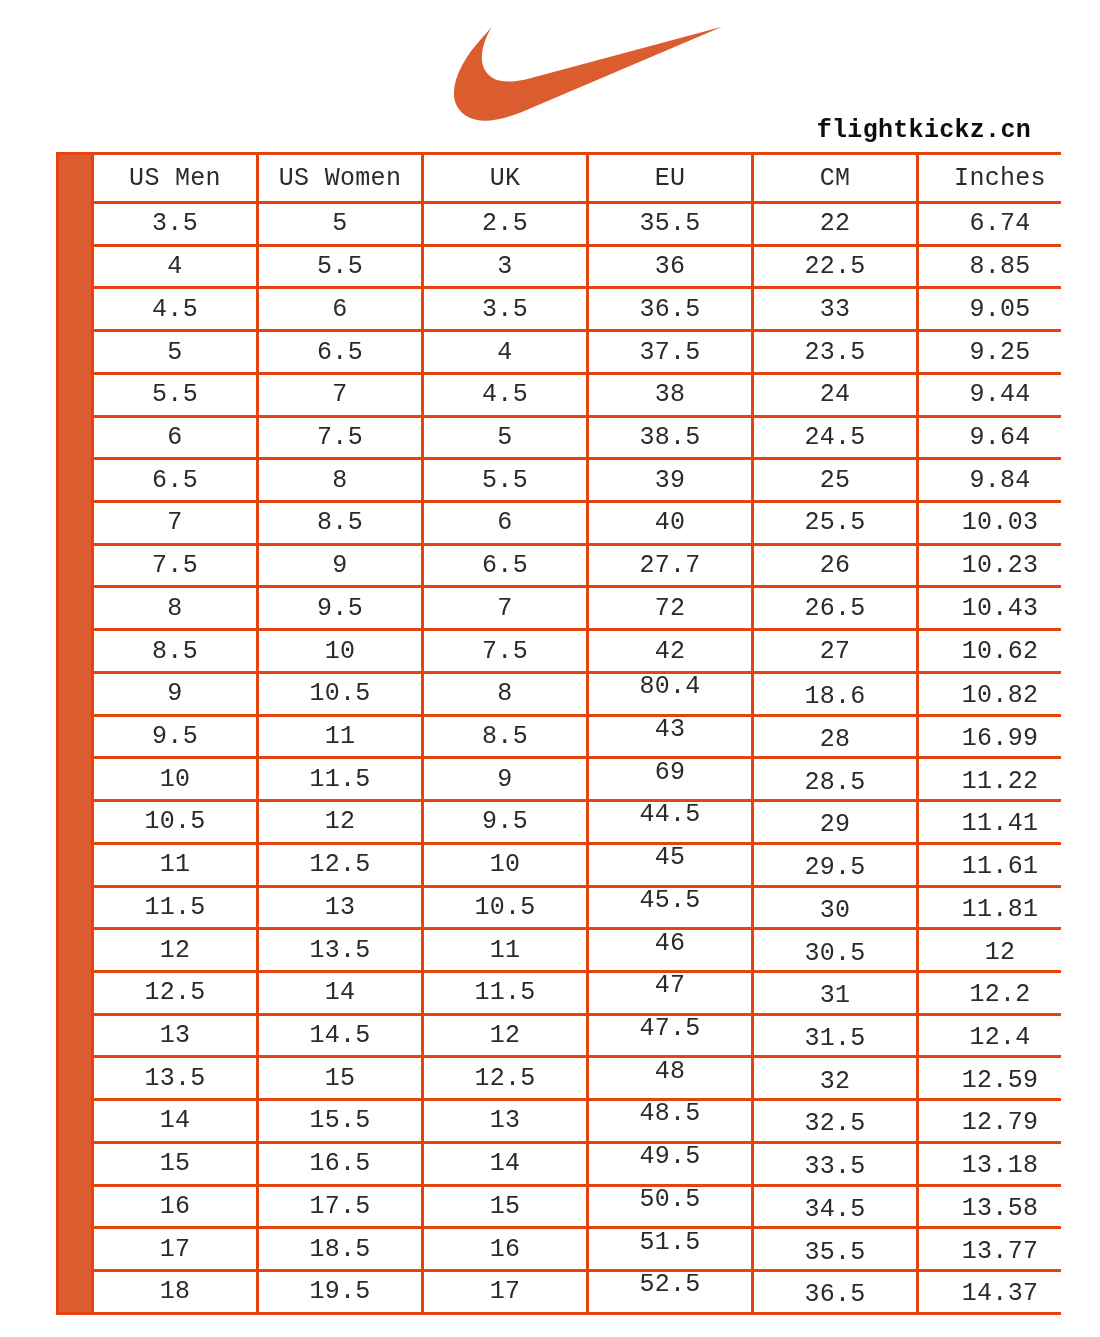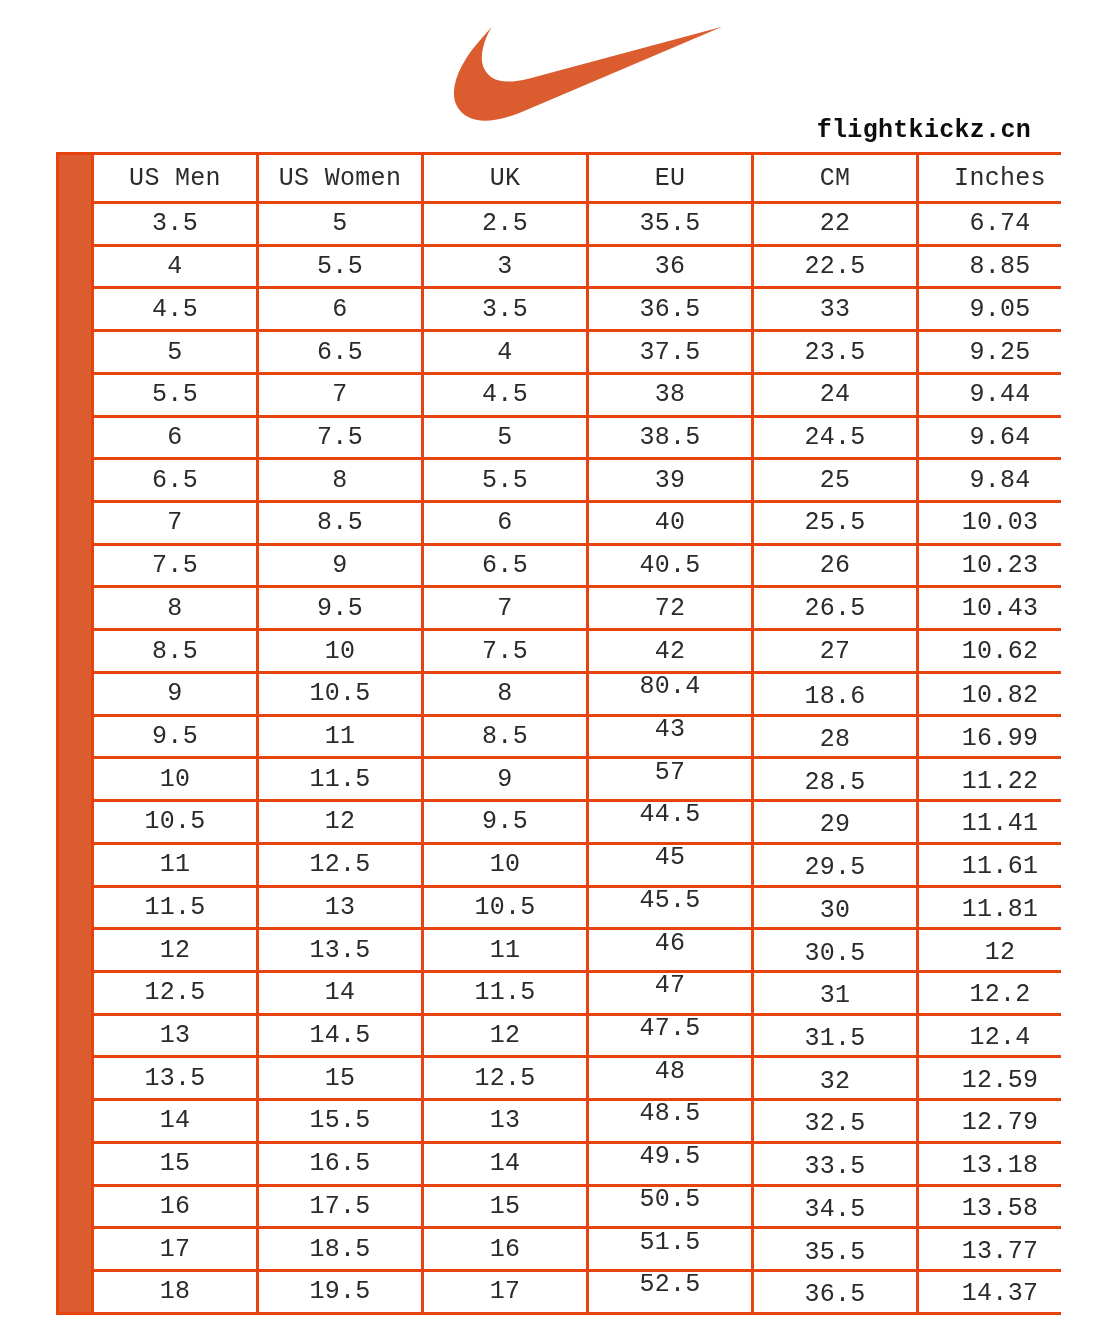--- a/index.html
+++ b/index.html
@@ -177,21 +177,21 @@
             <td><span>40</span></td>
             <td><span>25.5</span></td>
             <td><span>10.03</span></td>
             <td class="band-cell"></td>
             <td class="tail-cell"></td>
           </tr>
           <tr>
             <td><span>7.5</span></td>
             <td><span>9</span></td>
             <td><span>6.5</span></td>
-            <td><span>40.5</span></td>
+            <td><span>27.7</span></td>
             <td><span>26</span></td>
             <td><span>10.23</span></td>
             <td class="band-cell"></td>
             <td class="tail-cell"></td>
           </tr>
           <tr>
             <td><span>8</span></td>
             <td><span>9.5</span></td>
             <td><span>7</span></td>
             <td><span>72</span></td>
@@ -227,21 +227,21 @@
             <td><span class="up">43</span></td>
             <td><span class="down">28</span></td>
             <td><span class="down2">16.99</span></td>
             <td class="band-cell"></td>
             <td class="tail-cell"></td>
           </tr>
           <tr>
             <td><span>10</span></td>
             <td><span>11.5</span></td>
             <td><span>9</span></td>
-            <td><span class="up">57</span></td>
+            <td><span class="up">69</span></td>
             <td><span class="down">28.5</span></td>
             <td><span class="down2">11.22</span></td>
             <td class="band-cell"></td>
             <td class="tail-cell"></td>
           </tr>
           <tr>
             <td><span>10.5</span></td>
             <td><span>12</span></td>
             <td><span>9.5</span></td>
             <td><span class="up">44.5</span></td>

